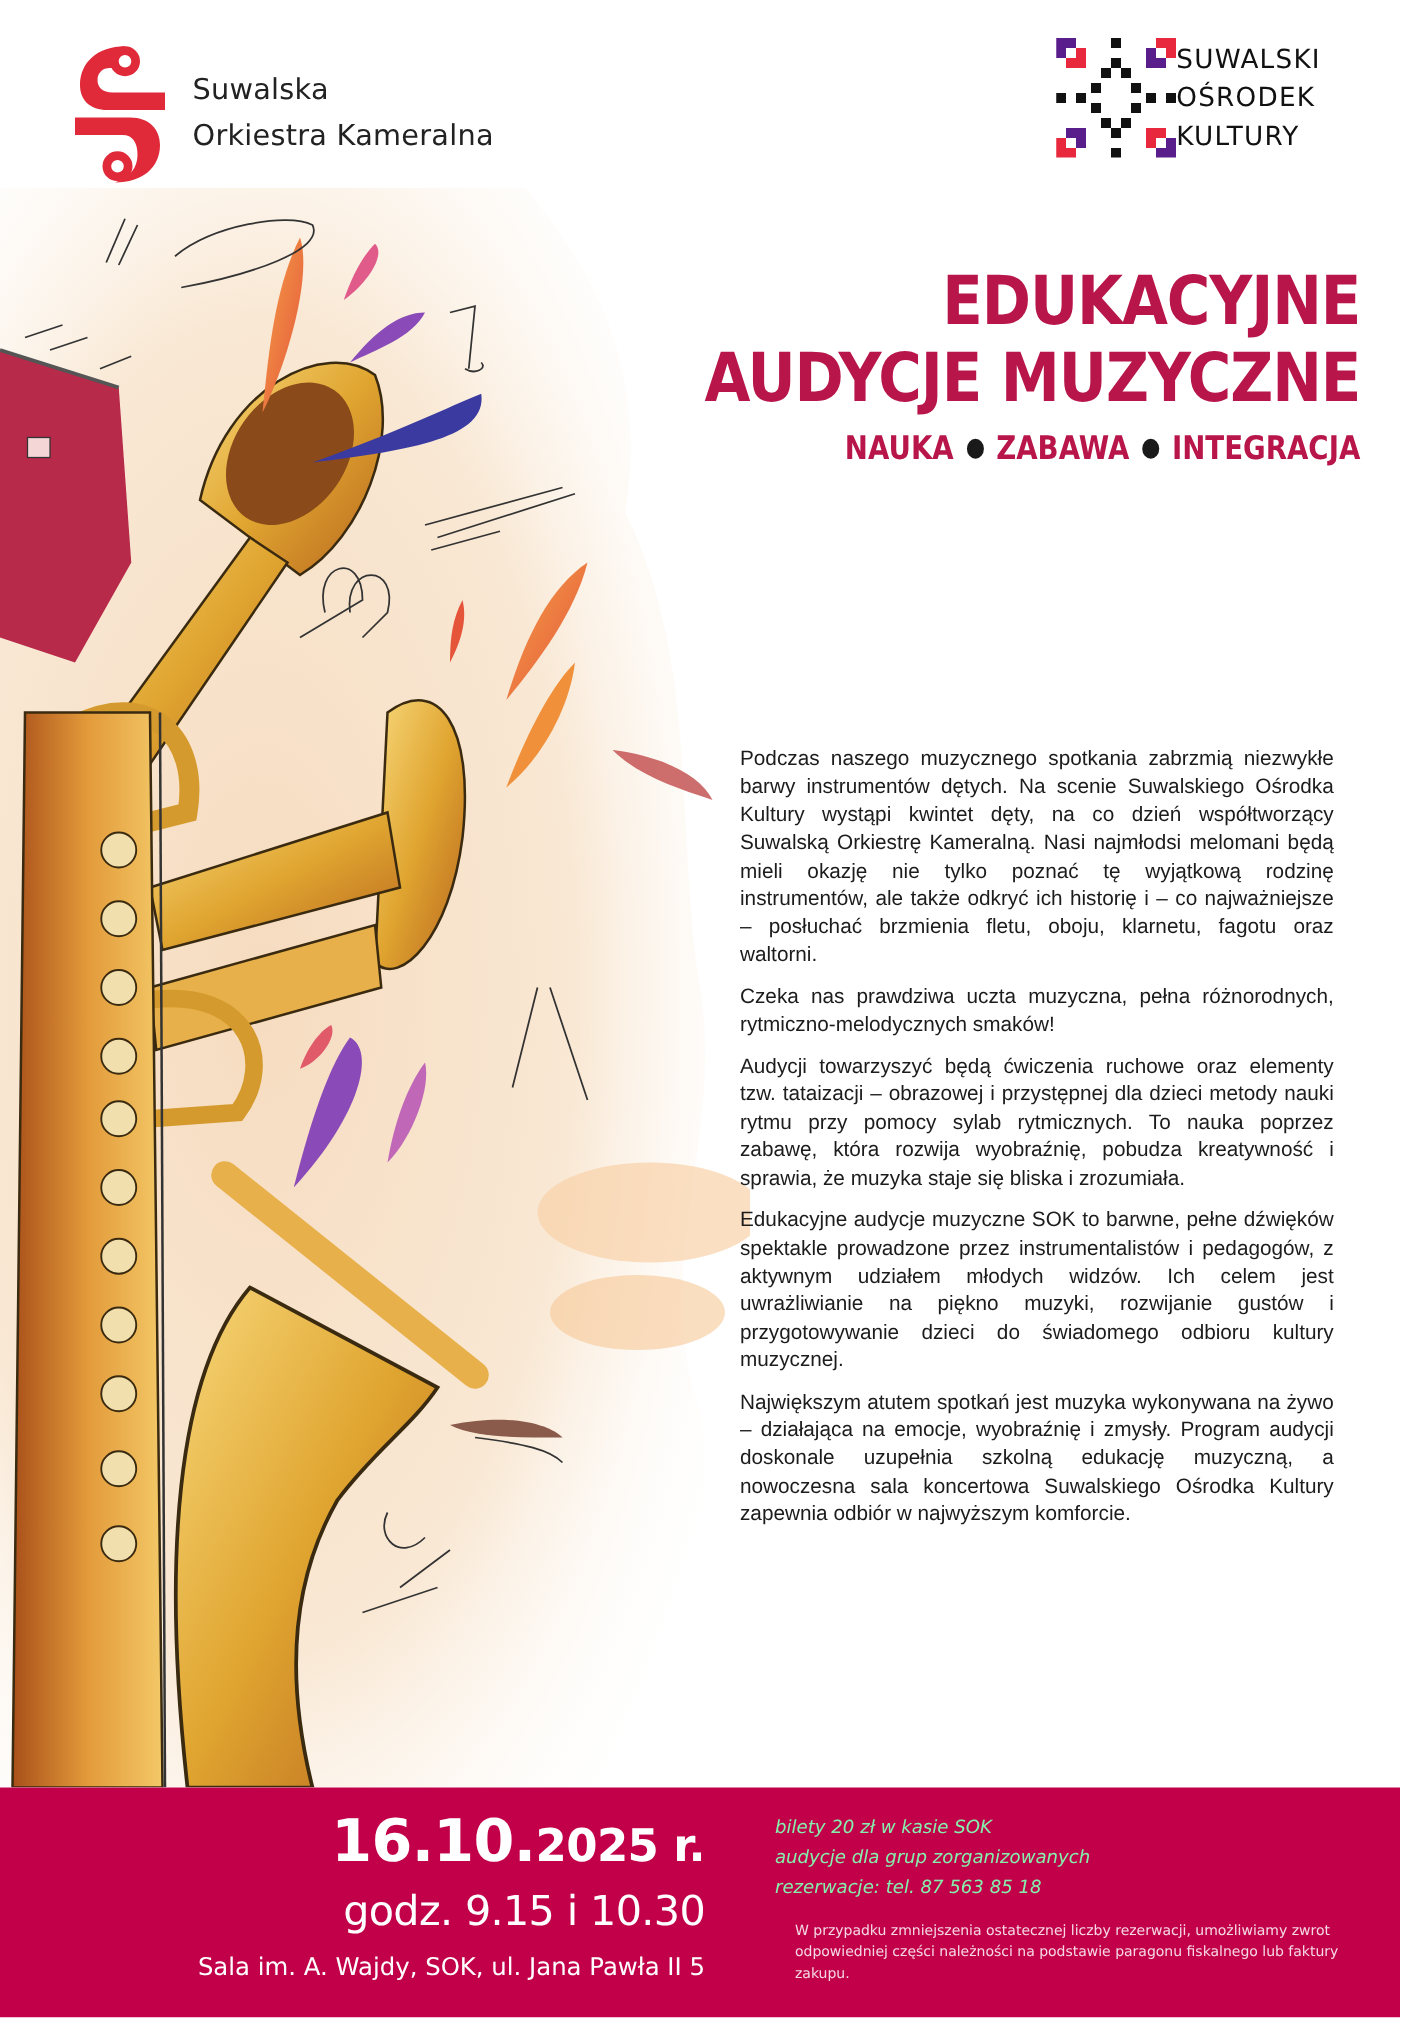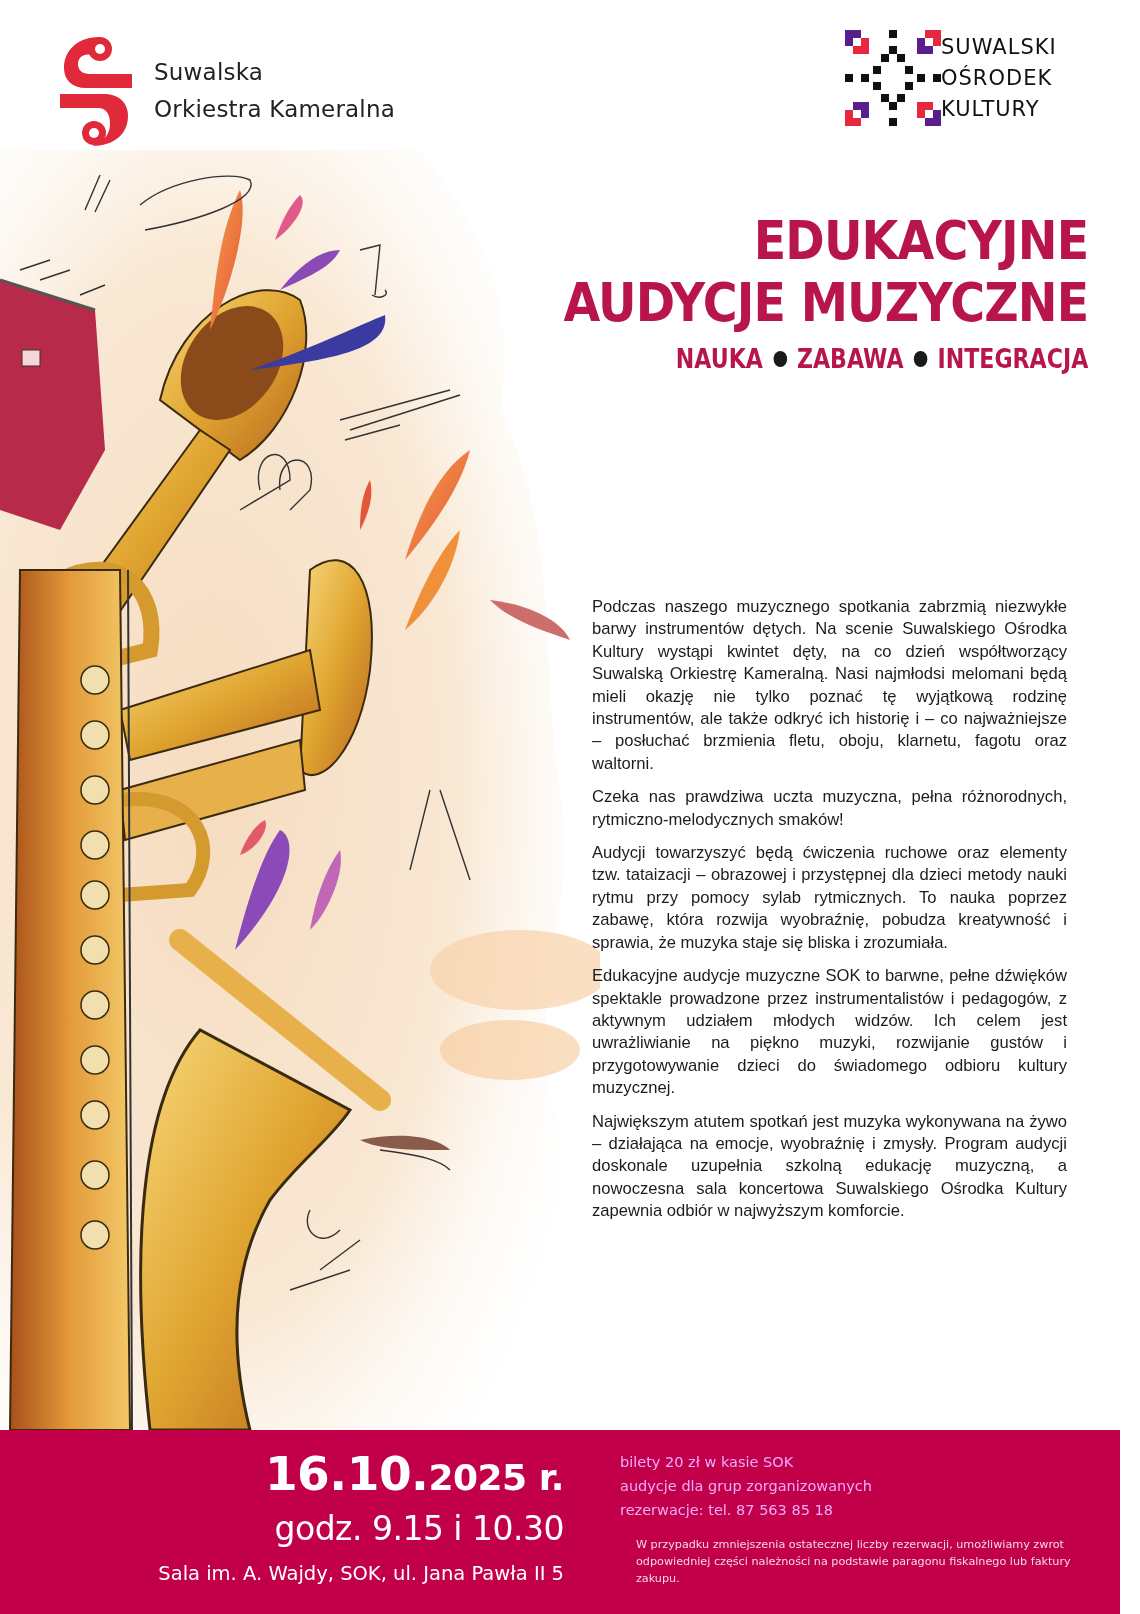--- a/index.html
+++ b/index.html
@@ -32,21 +32,21 @@
     .body-text p { margin-bottom: 11px; hyphens: manual; }
 
     
     .footer { position: absolute; left: 0; top: 1430px; width: 1120px; height: 184px; background: #c2004a; color: #fff; }
     .footer-left { position: absolute; right: 556px; top: 16px; text-align: right; font-family: "DejaVu Sans", sans-serif; }
     .date-line { font-weight: bold; font-size: 47px; line-height: 56px; letter-spacing: -0.5px; }
     .date-line .yr { font-size: 36px; }
     .time-line { font-size: 33px; line-height: 46px; letter-spacing: -0.5px; }
     .place-line { font-size: 19.5px; line-height: 40px; margin-top: 2px; }
     .footer-right { position: absolute; left: 620px; top: 20px; font-family: "DejaVu Sans", sans-serif; }
-    .info-line { font-size: 14.5px; line-height: 24px; color: #f0abfc; }
+    .info-line { font-size: 14.5px; line-height: 24px; color: #86efac; font-style: italic; }
     .note { margin-top: 14px; font-size: 11.2px; line-height: 17px; color: #f5d8e2; width: 460px; margin-left: 16px; }
   </style>
 </head>
 <body>
 
 <div class="logo-sok-left">
   <svg class="logo-mark" viewBox="0 0 72 114">
     <g fill="#e02a3a">
 
       <circle cx="40" cy="15" r="12"></circle>

